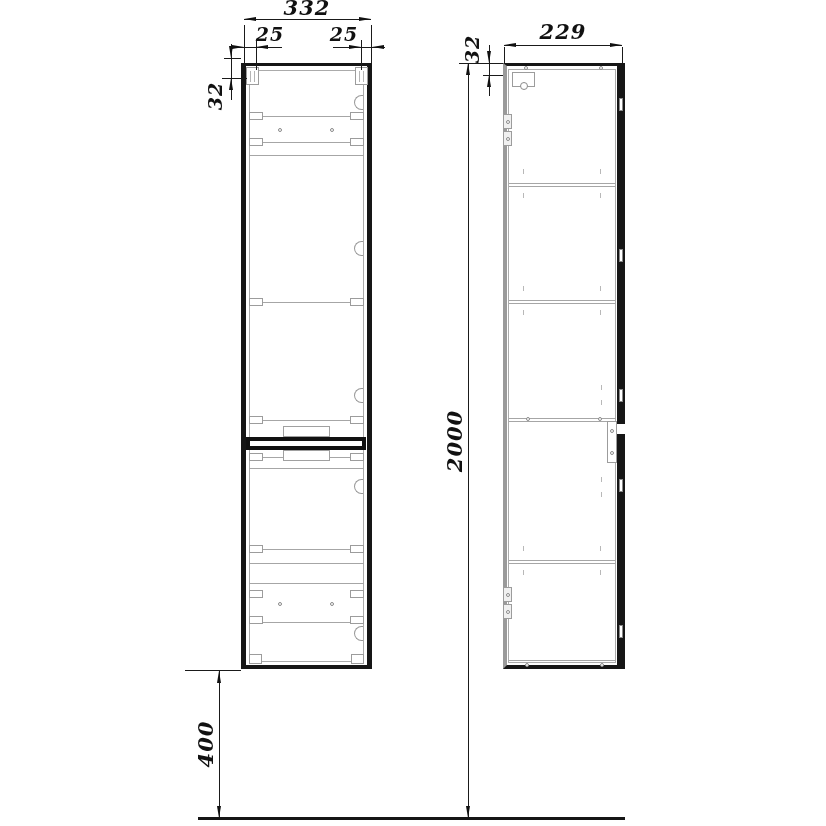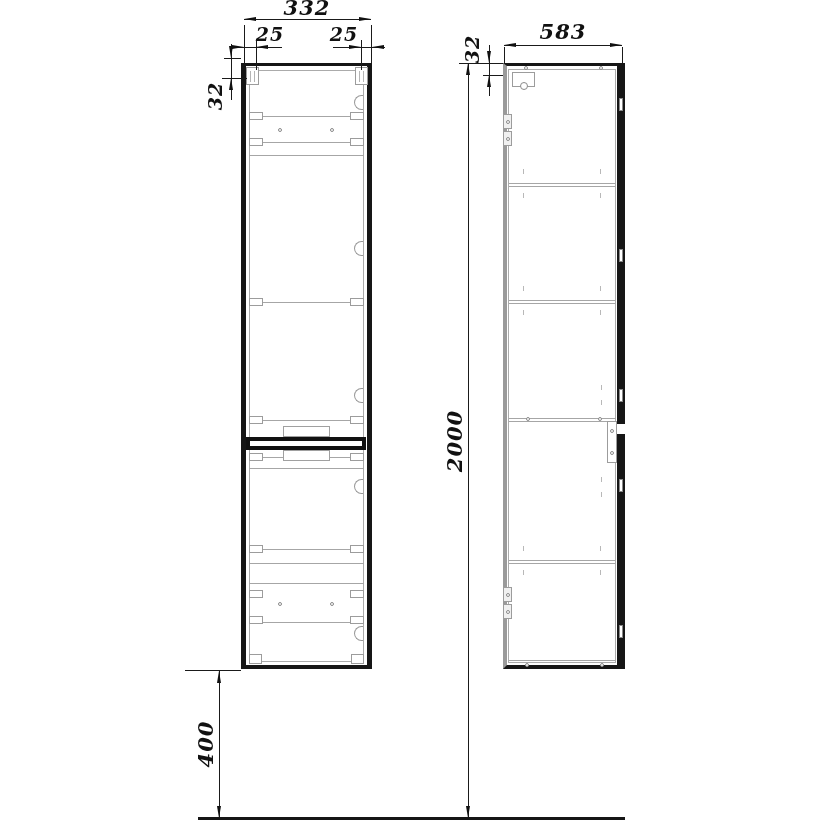--- a/index.html
+++ b/index.html
@@ -196,21 +196,21 @@
     <div class="ar u" style="left:229px;top:78px;"></div>
     <div class="lbl lblv" style="left:195px;top:85px;width:40px;font-size:19px;">32</div>
   </div>
 
   <div>
     <div class="dim" style="left:504px;top:47px;width:1px;height:16px;"></div>
     <div class="dim" style="left:622px;top:47px;width:1px;height:16px;"></div>
     <div class="dim" style="left:504px;top:45px;width:118px;height:1px;"></div>
     <div class="ar l" style="left:504px;top:43px;"></div>
     <div class="ar r" style="left:610px;top:43px;"></div>
-    <div class="lbl" style="left:533px;top:21px;width:60px;">583</div>
+    <div class="lbl" style="left:533px;top:21px;width:60px;">229</div>
   </div>
 
   <div>
     <div class="dim" style="left:483px;top:75px;width:20px;height:1px;"></div>
     <div class="dim" style="left:489px;top:45px;width:1px;height:51px;"></div>
     <div class="ar d" style="left:487px;top:51px;"></div>
     <div class="ar u" style="left:487px;top:75px;"></div>
     <div class="lbl lblv" style="left:452px;top:38px;width:40px;font-size:19px;">32</div>
   </div>
 

